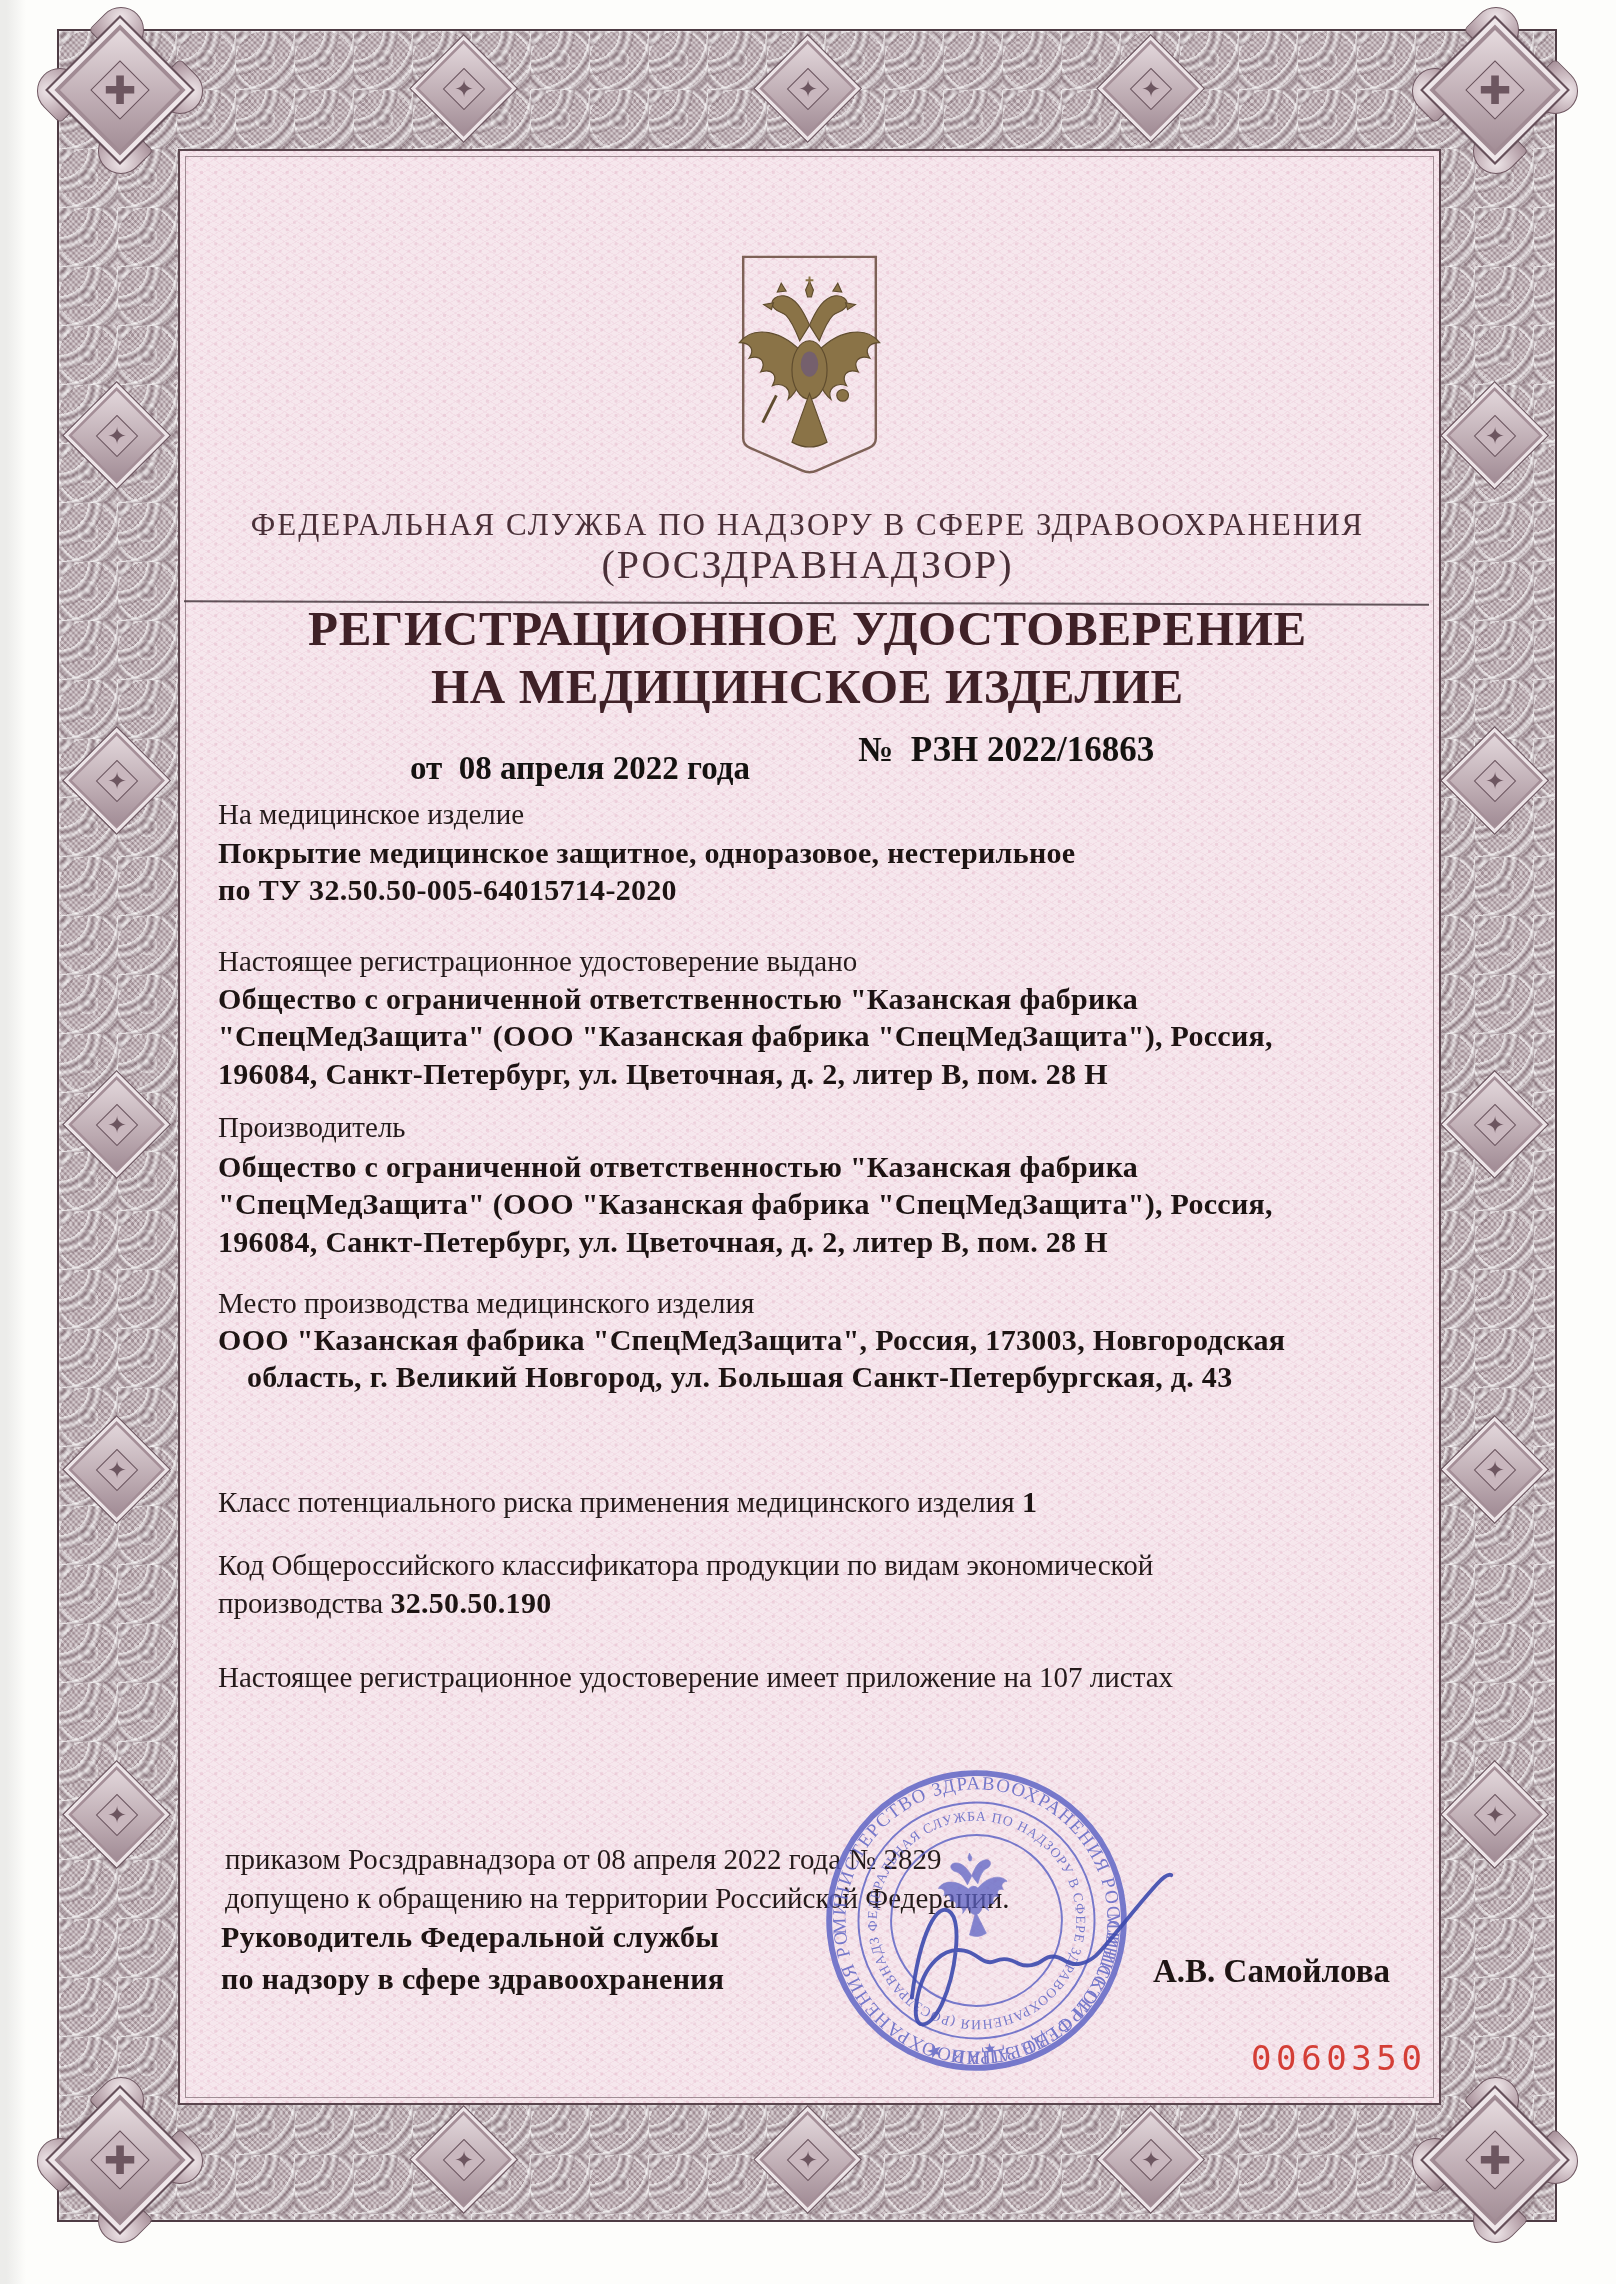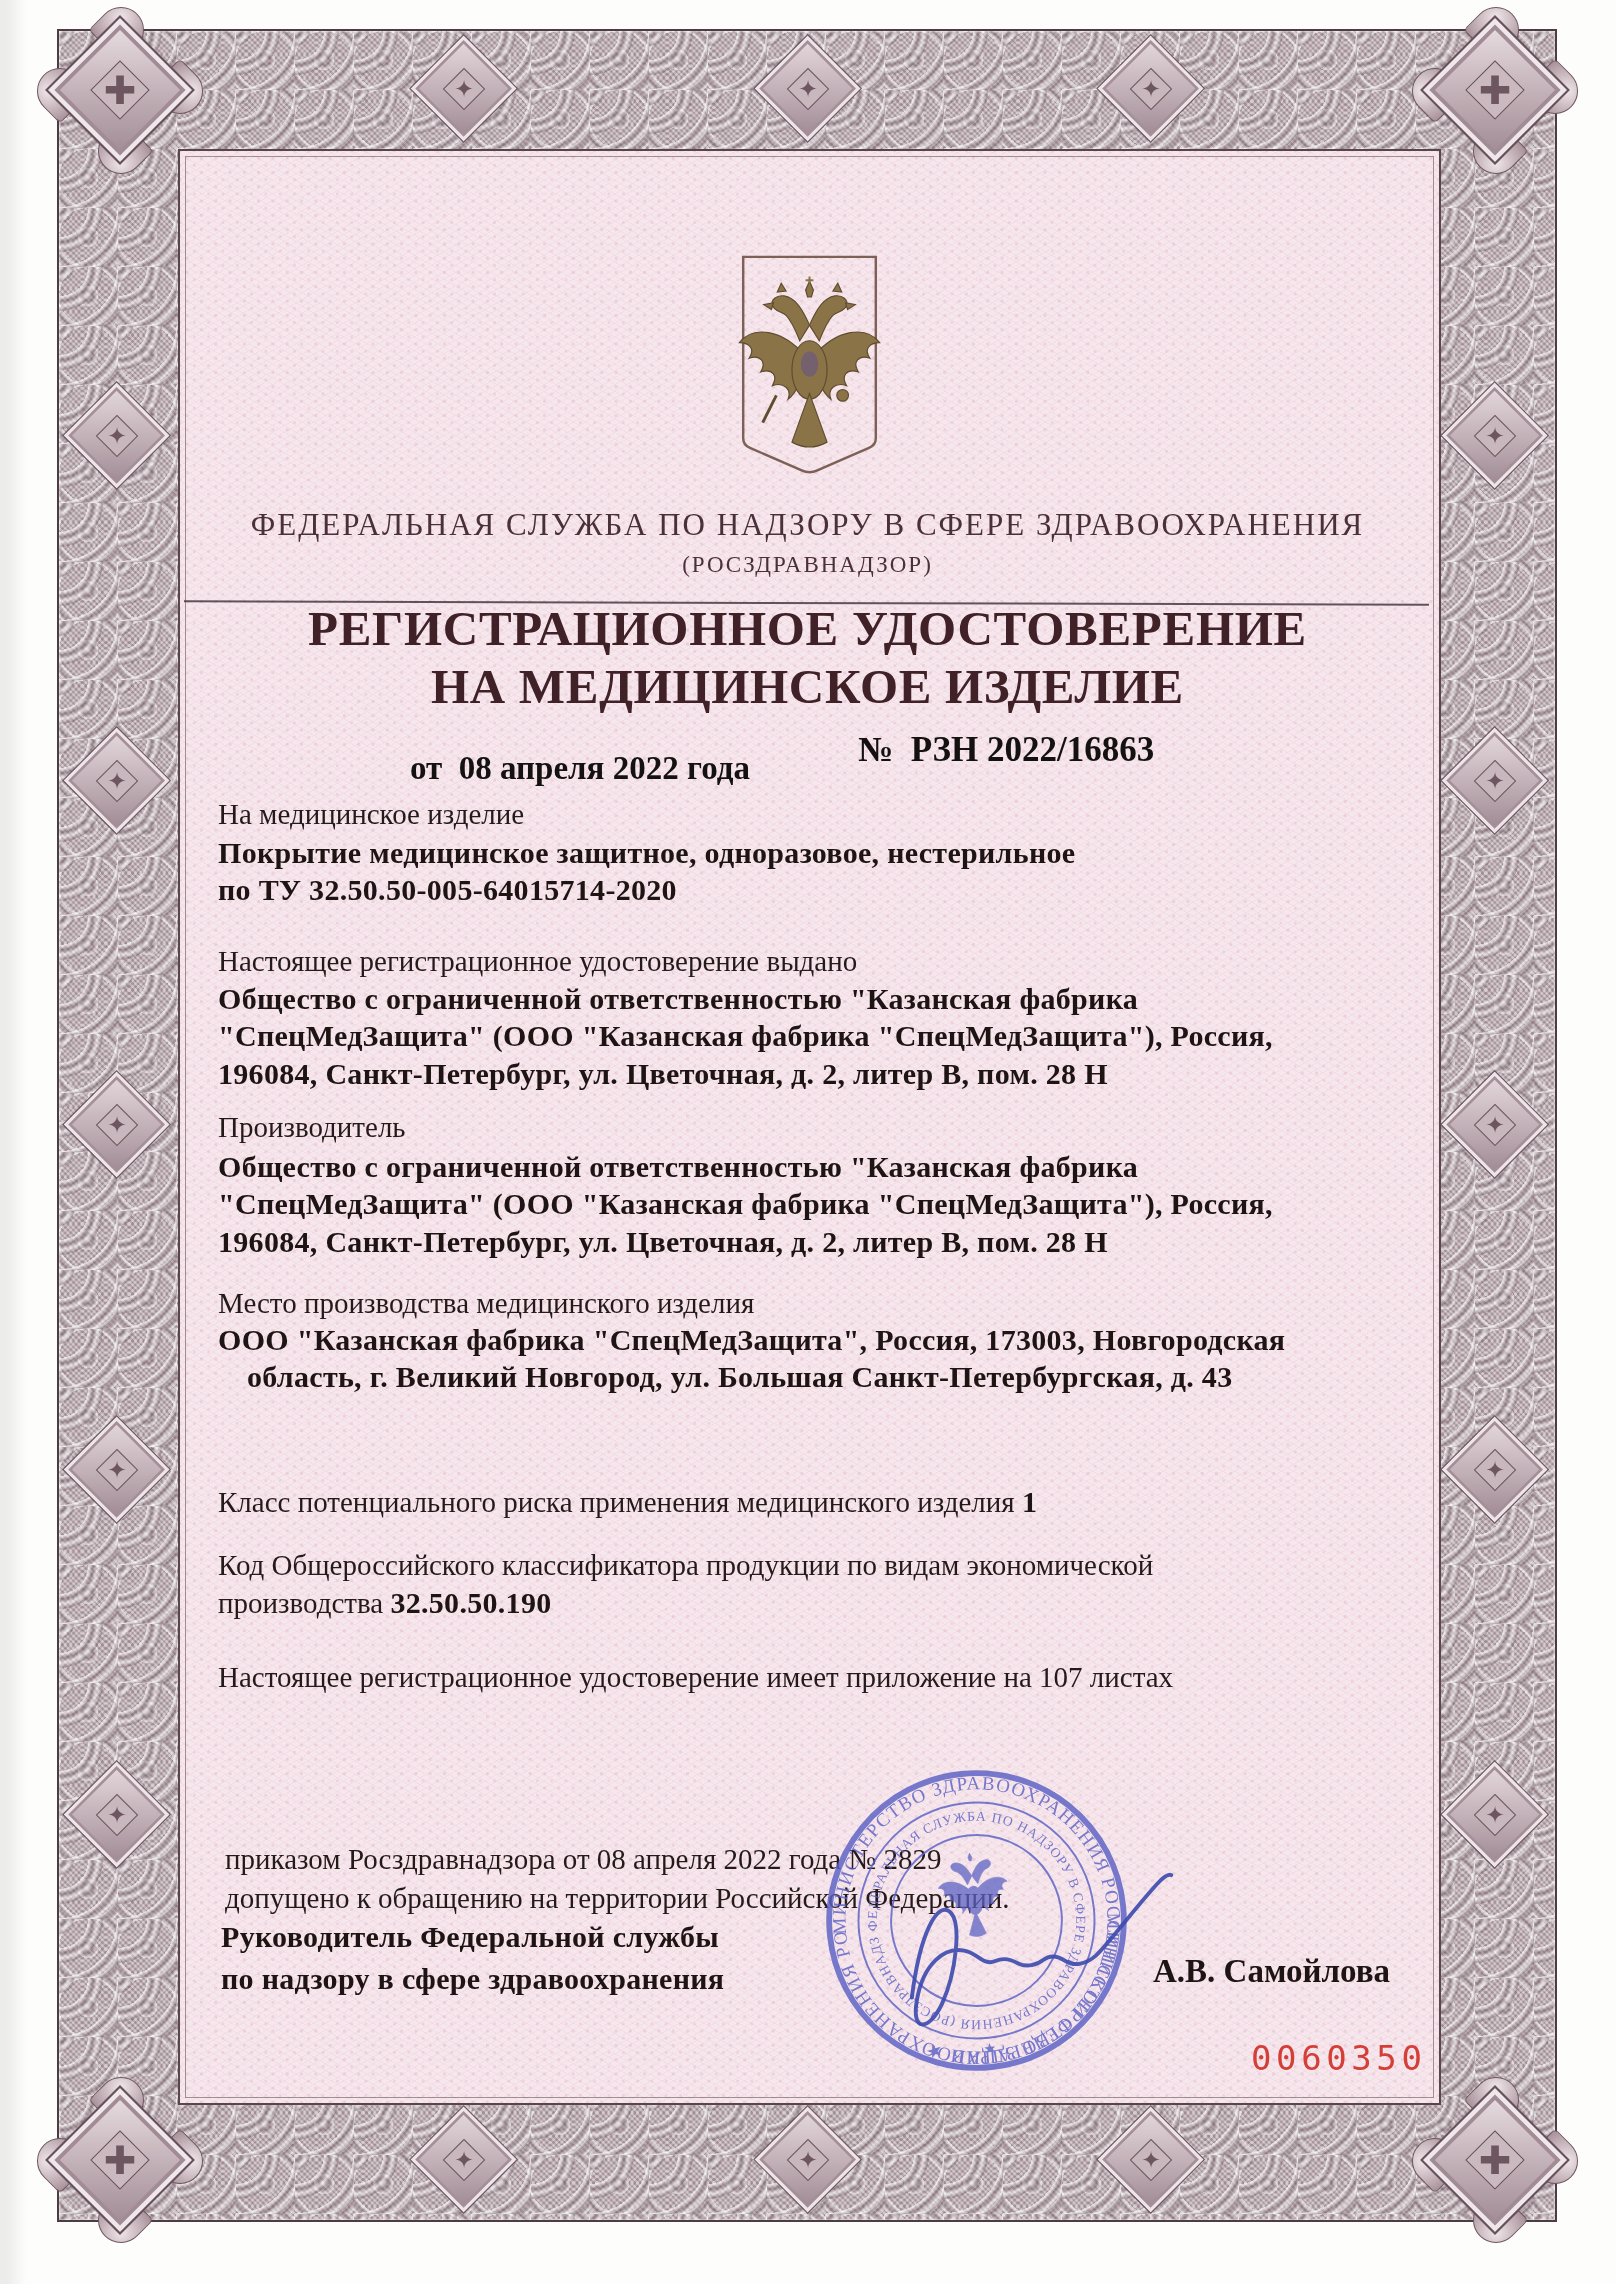--- a/index.html
+++ b/index.html
@@ -224,21 +224,21 @@
       <path d="M104,112 C128,84 158,80 172,98 C160,98 156,106 162,114 C150,110 144,118 150,128 C138,124 132,132 138,142 C126,138 118,146 122,156 C112,148 106,132 104,118 Z"></path>
       <ellipse cx="100" cy="126" rx="18" ry="30"></ellipse>
       <path d="M100,150 L82,200 Q100,210 118,200 Z"></path>
       <circle cx="134" cy="152" r="6"></circle>
       <path d="M66,152 L52,180" stroke-width="3" fill="none"></path>
     </g>
     <ellipse cx="100" cy="120" rx="9" ry="13" fill="#6d5a7a" opacity=".75"></ellipse>
   </svg>
 
   <div class="ln center agency" style="top:507px;">ФЕДЕРАЛЬНАЯ СЛУЖБА ПО НАДЗОРУ В СФЕРЕ ЗДРАВООХРАНЕНИЯ</div>
-  <div class="ln center agency" style="top:547px;font-size:23px;">(РОСЗДРАВНАДЗОР)</div>
+  <div class="ln center agency" style="top:547px;font-size:40px;">(РОСЗДРАВНАДЗОР)</div>
   <div class="divider"></div>
 
   <div class="ln center ttl" style="top:611px;">РЕГИСТРАЦИОННОЕ УДОСТОВЕРЕНИЕ</div>
   <div class="ln center ttl" style="top:669px;">НА МЕДИЦИНСКОЕ ИЗДЕЛИЕ</div>
   <div class="ln dateln" style="left:410px;top:750px;">от  08 апреля 2022 года</div>
   <div class="ln numln" style="left:858px;top:732px;">№  РЗН 2022/16863</div>
 
   <div class="ln" style="top:796px;">На медицинское изделие</div>
   <div class="ln b" style="top:835px;">Покрытие медицинское защитное, одноразовое, нестерильное</div>
   <div class="ln b" style="top:872px;">по ТУ 32.50.50-005-64015714-2020</div>

